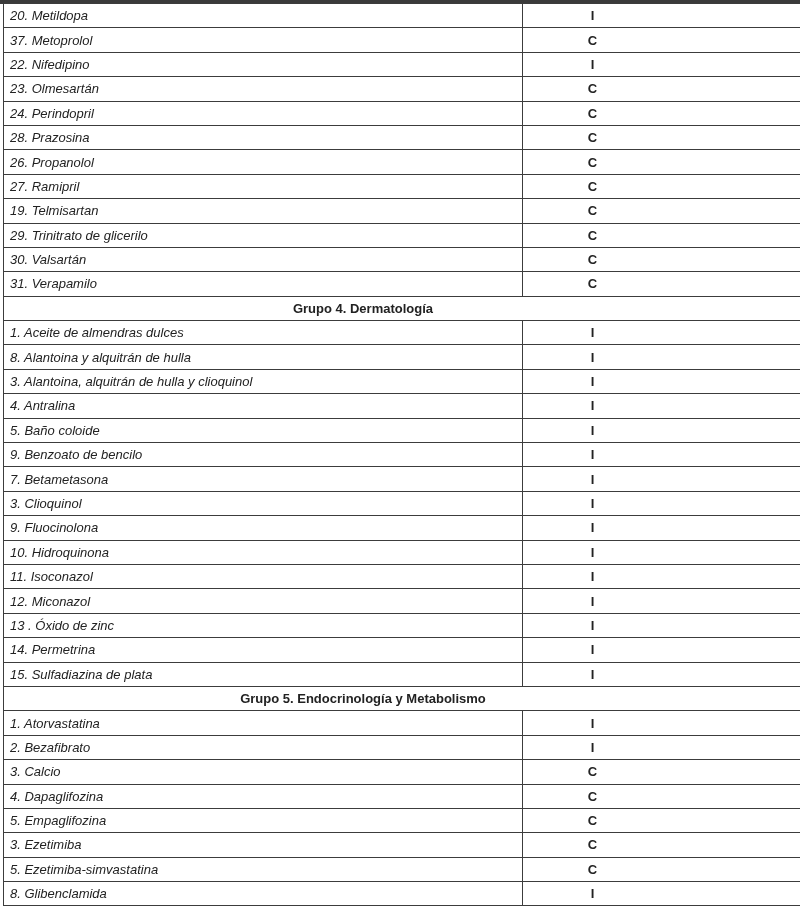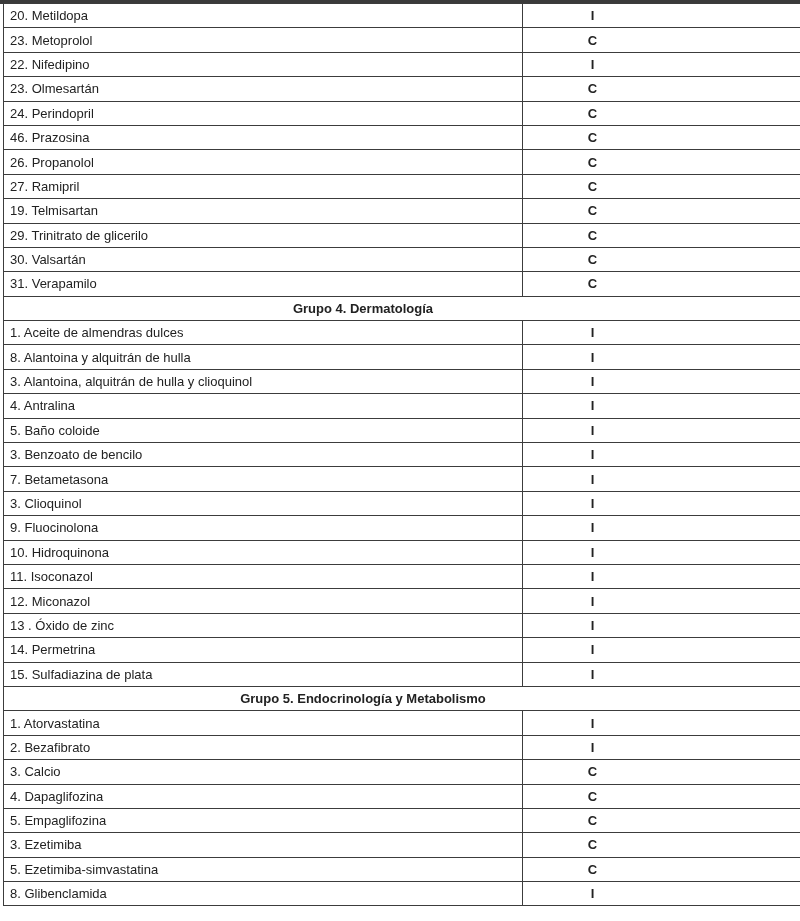--- a/index.html
+++ b/index.html
@@ -1,51 +1,51 @@
 <!DOCTYPE html>
 <html><head>
 <meta charset="utf-8">
 <style>
   html, body { margin: 0; padding: 0; background: #ffffff; }
   body { width: 800px; height: 921px; overflow: hidden; position: relative; font-family: "Liberation Sans", sans-serif; }
   .topbar { position: absolute; left: 0; top: 0; width: 800px; height: 4px; background: #3a3a3a; }
   table { position: absolute; left: 3px; top: 3px; border-collapse: collapse; width: 820px; table-layout: fixed; }
   td { border: 1.5px solid #3c3c3c; height: 23.4px; padding: 0; font-size: 13px; color: #222; }
-  td.name { width: 512px; padding-left: 6px; text-align: left; }
+  td.name { width: 512px; padding-left: 6px; text-align: left; font-style: italic; }
   td.val { text-align: center; font-weight: bold; font-size: 13px; padding-right: 160px; }
   td.group { text-align: center; font-weight: bold; font-size: 13px; padding-right: 100px; }
 </style>
 </head>
 <body>
 
 <div class="topbar"></div>
 <table>
   <tbody id="tbody">
       <tr>
         <td class="name">20. Metildopa</td>
         <td class="val">I</td>
       </tr>
       <tr>
-        <td class="name">23. Metoprolol</td>
+        <td class="name">37. Metoprolol</td>
         <td class="val">C</td>
       </tr>
       <tr>
         <td class="name">22. Nifedipino</td>
         <td class="val">I</td>
       </tr>
       <tr>
         <td class="name">23. Olmesartán</td>
         <td class="val">C</td>
       </tr>
       <tr>
         <td class="name">24. Perindopril</td>
         <td class="val">C</td>
       </tr>
       <tr>
-        <td class="name">46. Prazosina</td>
+        <td class="name">28. Prazosina</td>
         <td class="val">C</td>
       </tr>
       <tr>
         <td class="name">26. Propanolol</td>
         <td class="val">C</td>
       </tr>
       <tr>
         <td class="name">27. Ramipril</td>
         <td class="val">C</td>
       </tr>
@@ -82,21 +82,21 @@
       </tr>
       <tr>
         <td class="name">4. Antralina</td>
         <td class="val">I</td>
       </tr>
       <tr>
         <td class="name">5. Baño coloide</td>
         <td class="val">I</td>
       </tr>
       <tr>
-        <td class="name">3. Benzoato de bencilo</td>
+        <td class="name">9. Benzoato de bencilo</td>
         <td class="val">I</td>
       </tr>
       <tr>
         <td class="name">7. Betametasona</td>
         <td class="val">I</td>
       </tr>
       <tr>
         <td class="name">3. Clioquinol</td>
         <td class="val">I</td>
       </tr>

